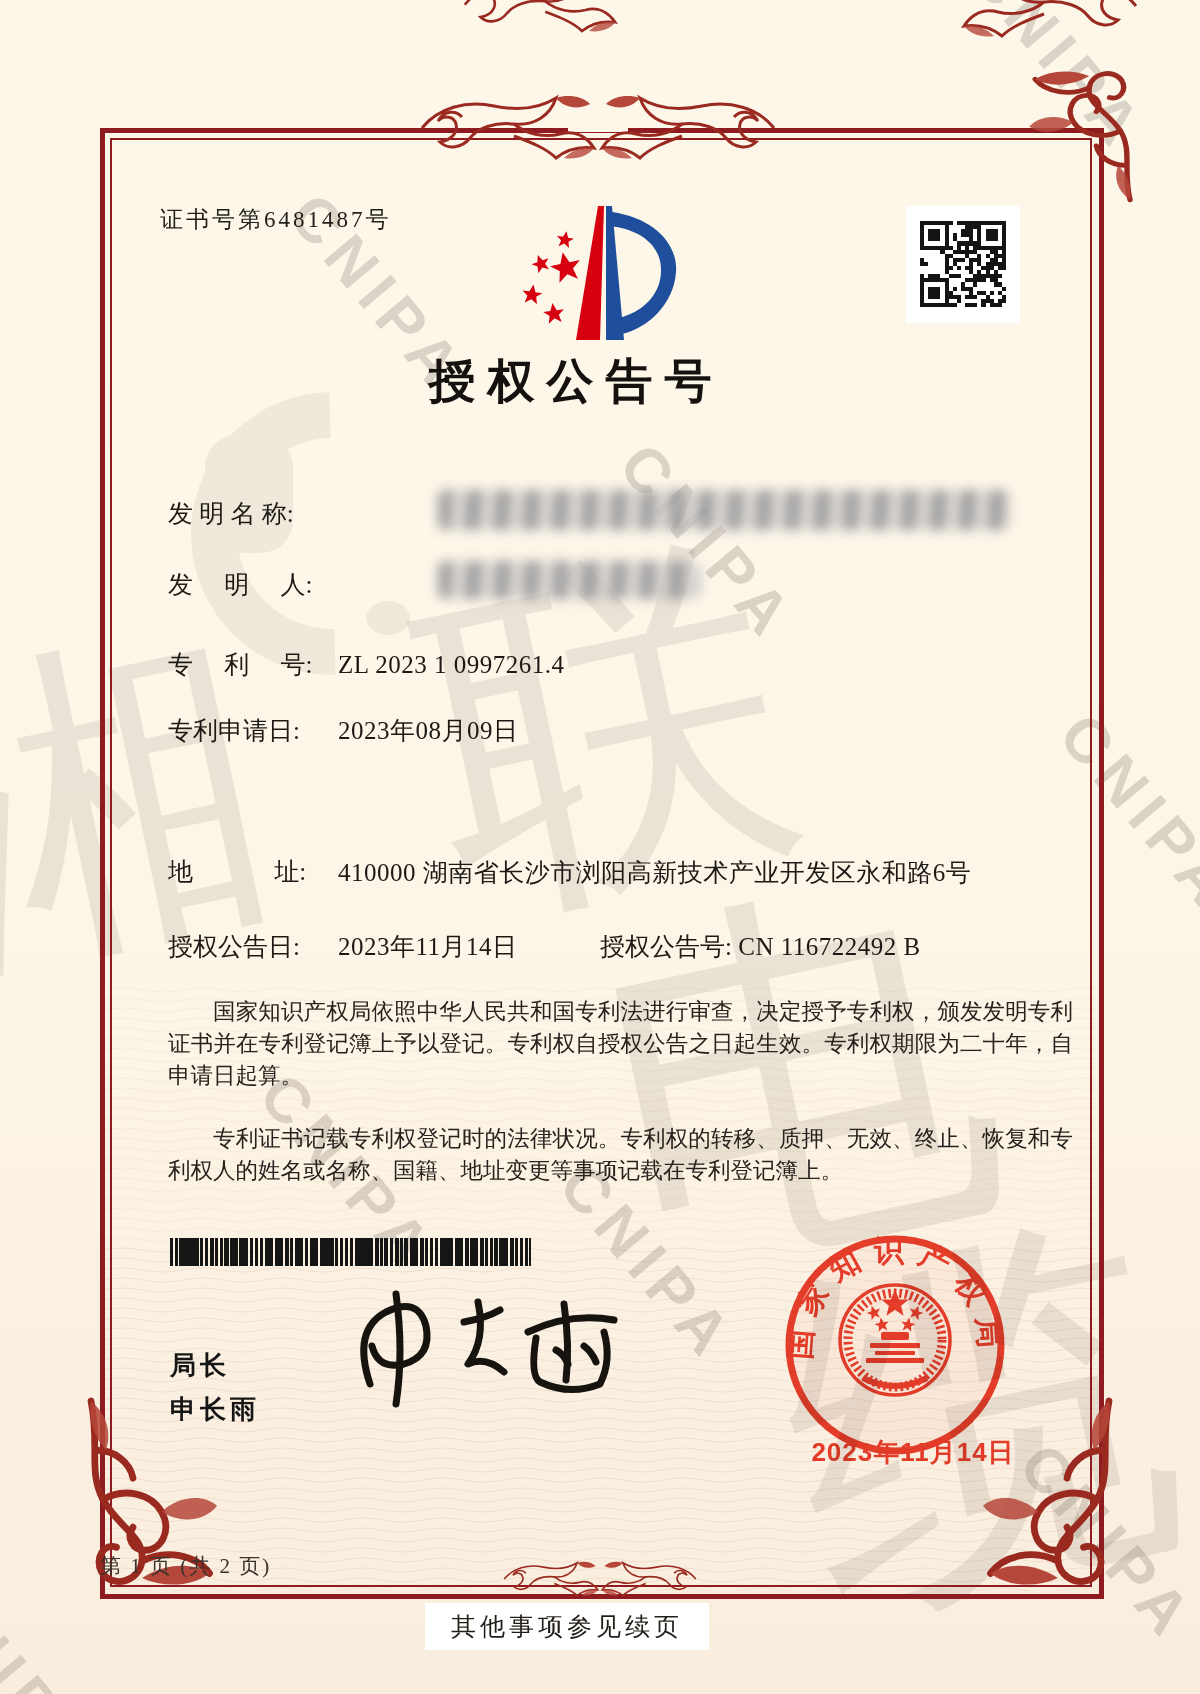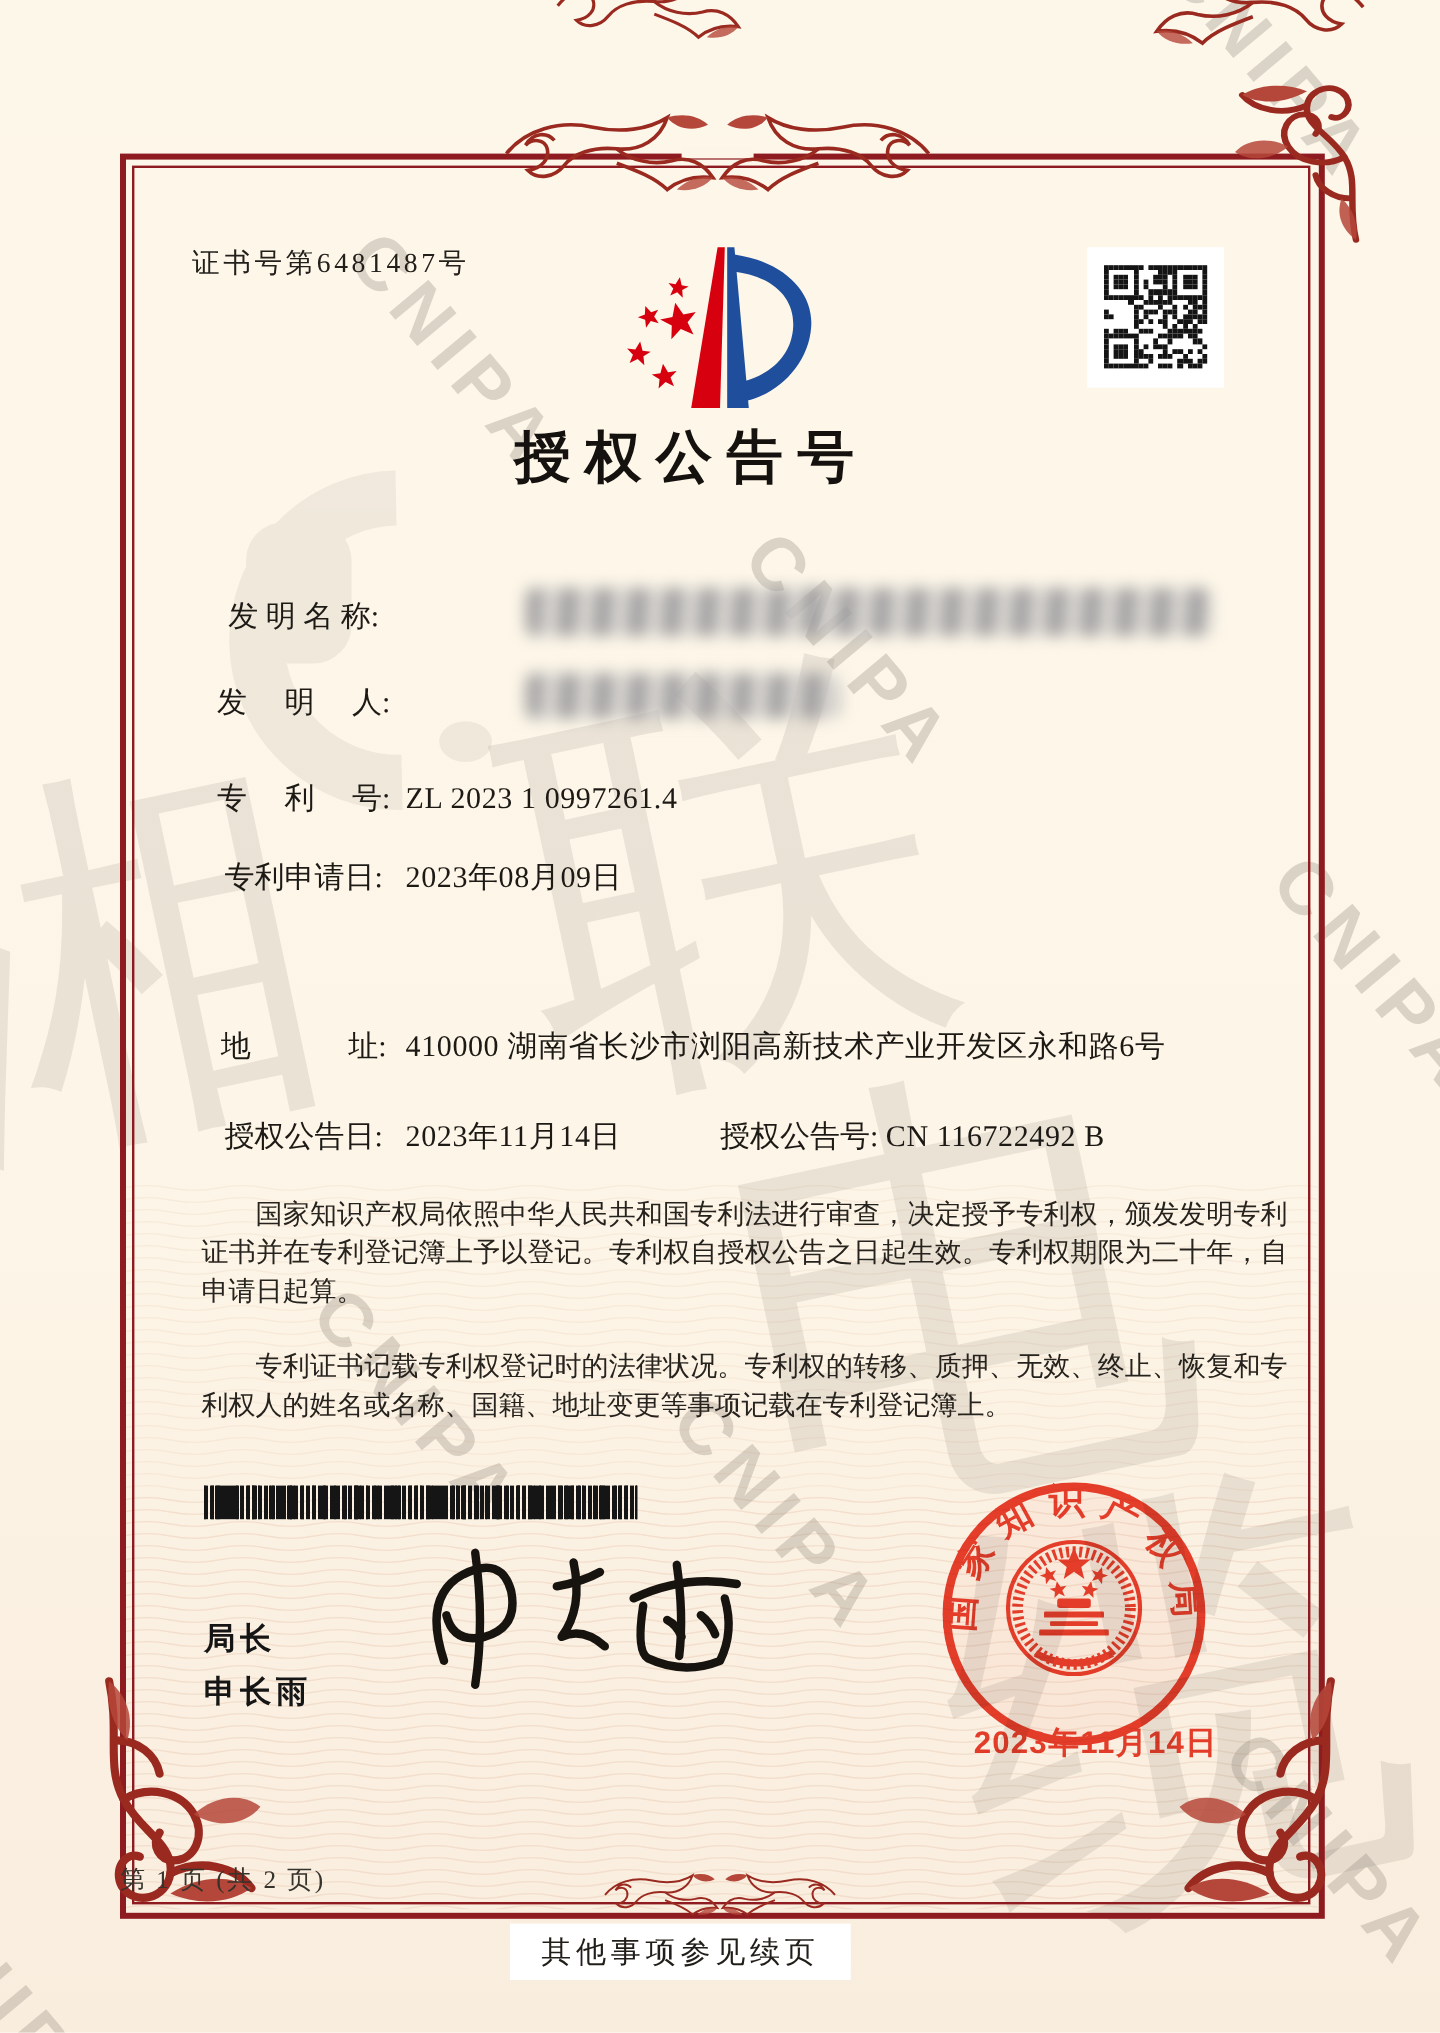--- a/index.html
+++ b/index.html
@@ -25,21 +25,21 @@
   
   .cert-no{left:160px; top:204px; font-size:23px; letter-spacing:3px; color:#23201c;}
   .title{left:100px; top:350px; width:940px; text-align:center; font-size:47px; font-weight:700;
          letter-spacing:12px; text-indent:12px; color:#14110e;}
   .qr-box{left:906px; top:206px; width:114px; height:117px; background:#fff;}
   #qr{left:14px; top:15px; display:grid; grid-template-columns:repeat(21,4.1px); grid-auto-rows:4.1px;}
   #qr span{display:block;}
   #qr .d{background:#141414;}
   
   .frow{left:168px; font-size:25px; color:#1d1a16; white-space:nowrap;}
-  .flabel{display:inline-block; width:170px;text-align:center;}
+  .flabel{display:inline-block; width:170px;}
   .fval{letter-spacing:.5px;}
   .addr-row{white-space:normal; width:930px;}
   .addr-val{display:inline-block; width:752px; vertical-align:top; line-height:36px; letter-spacing:.5px;}
   .redacted{border-radius:8px;
     background:
       repeating-linear-gradient(94deg, rgba(104,106,114,.55) 0 15px, rgba(196,194,196,.38) 15px 29px),
       linear-gradient(rgba(222,219,214,.65), rgba(222,219,214,.65));
     filter:blur(6px);}
   
   .para{left:168px; width:905px; font-size:22.5px; line-height:32px; text-align:justify;

